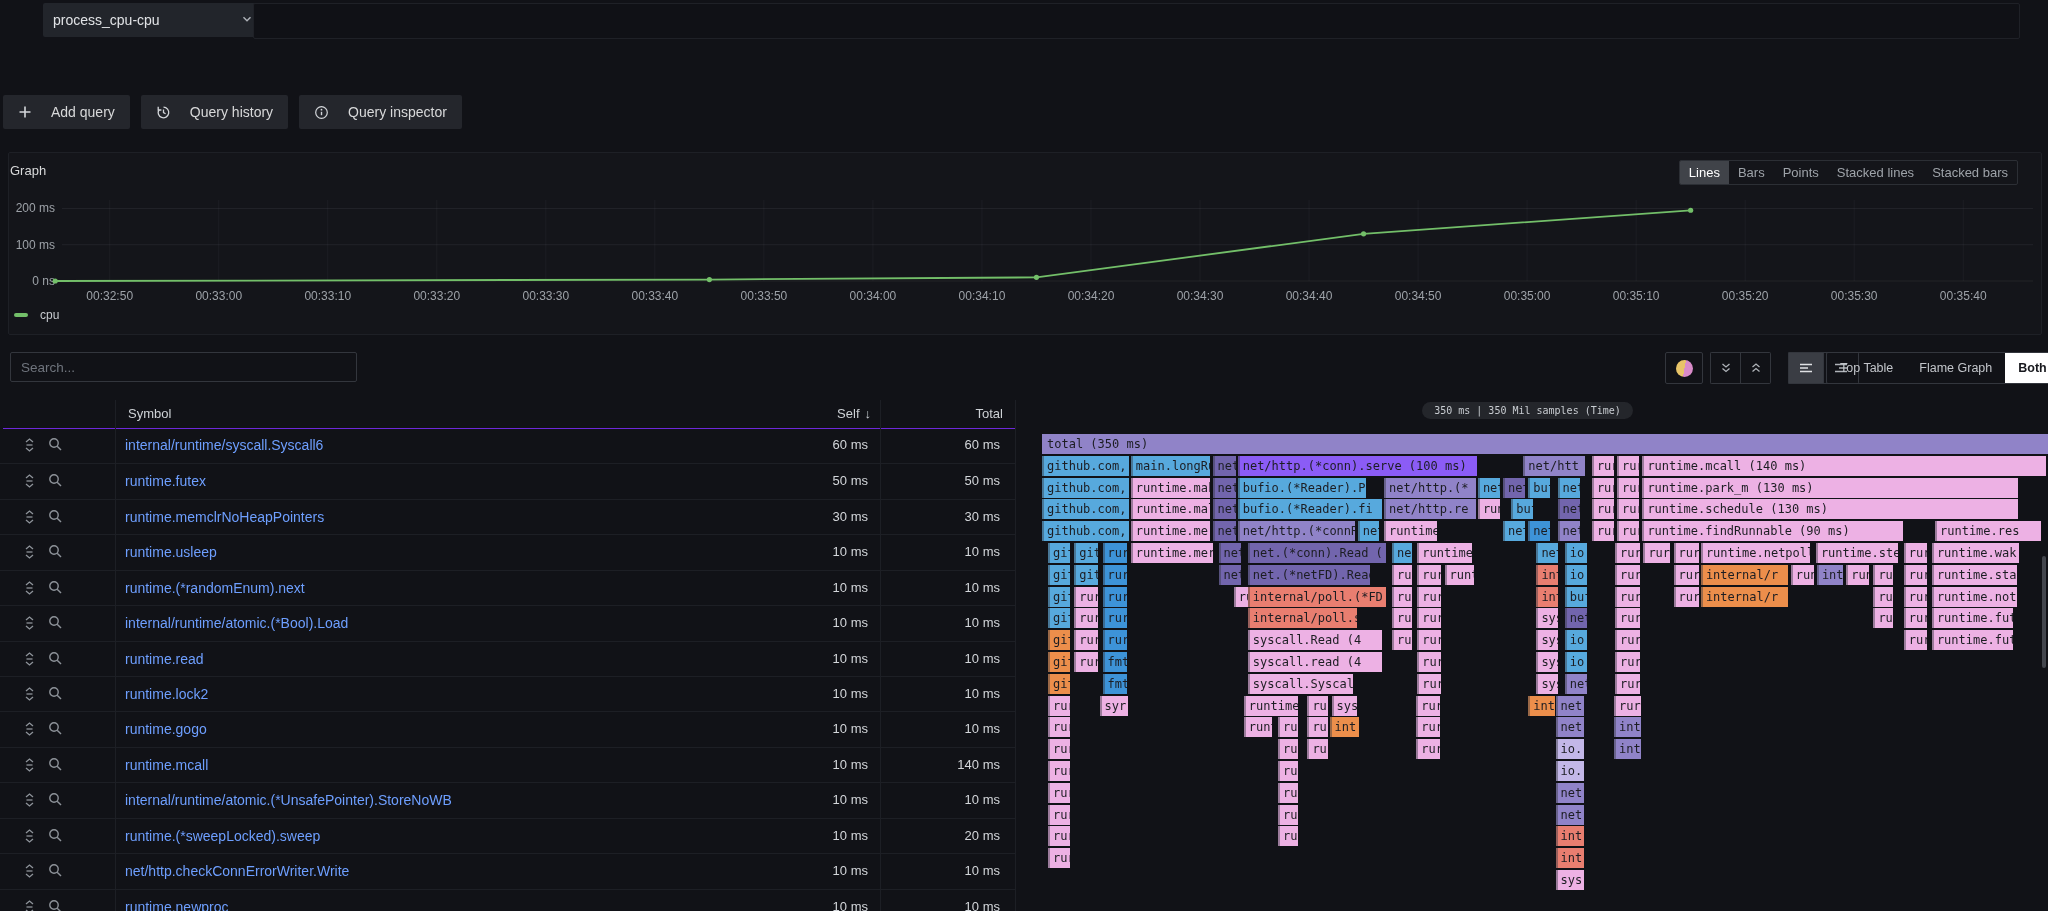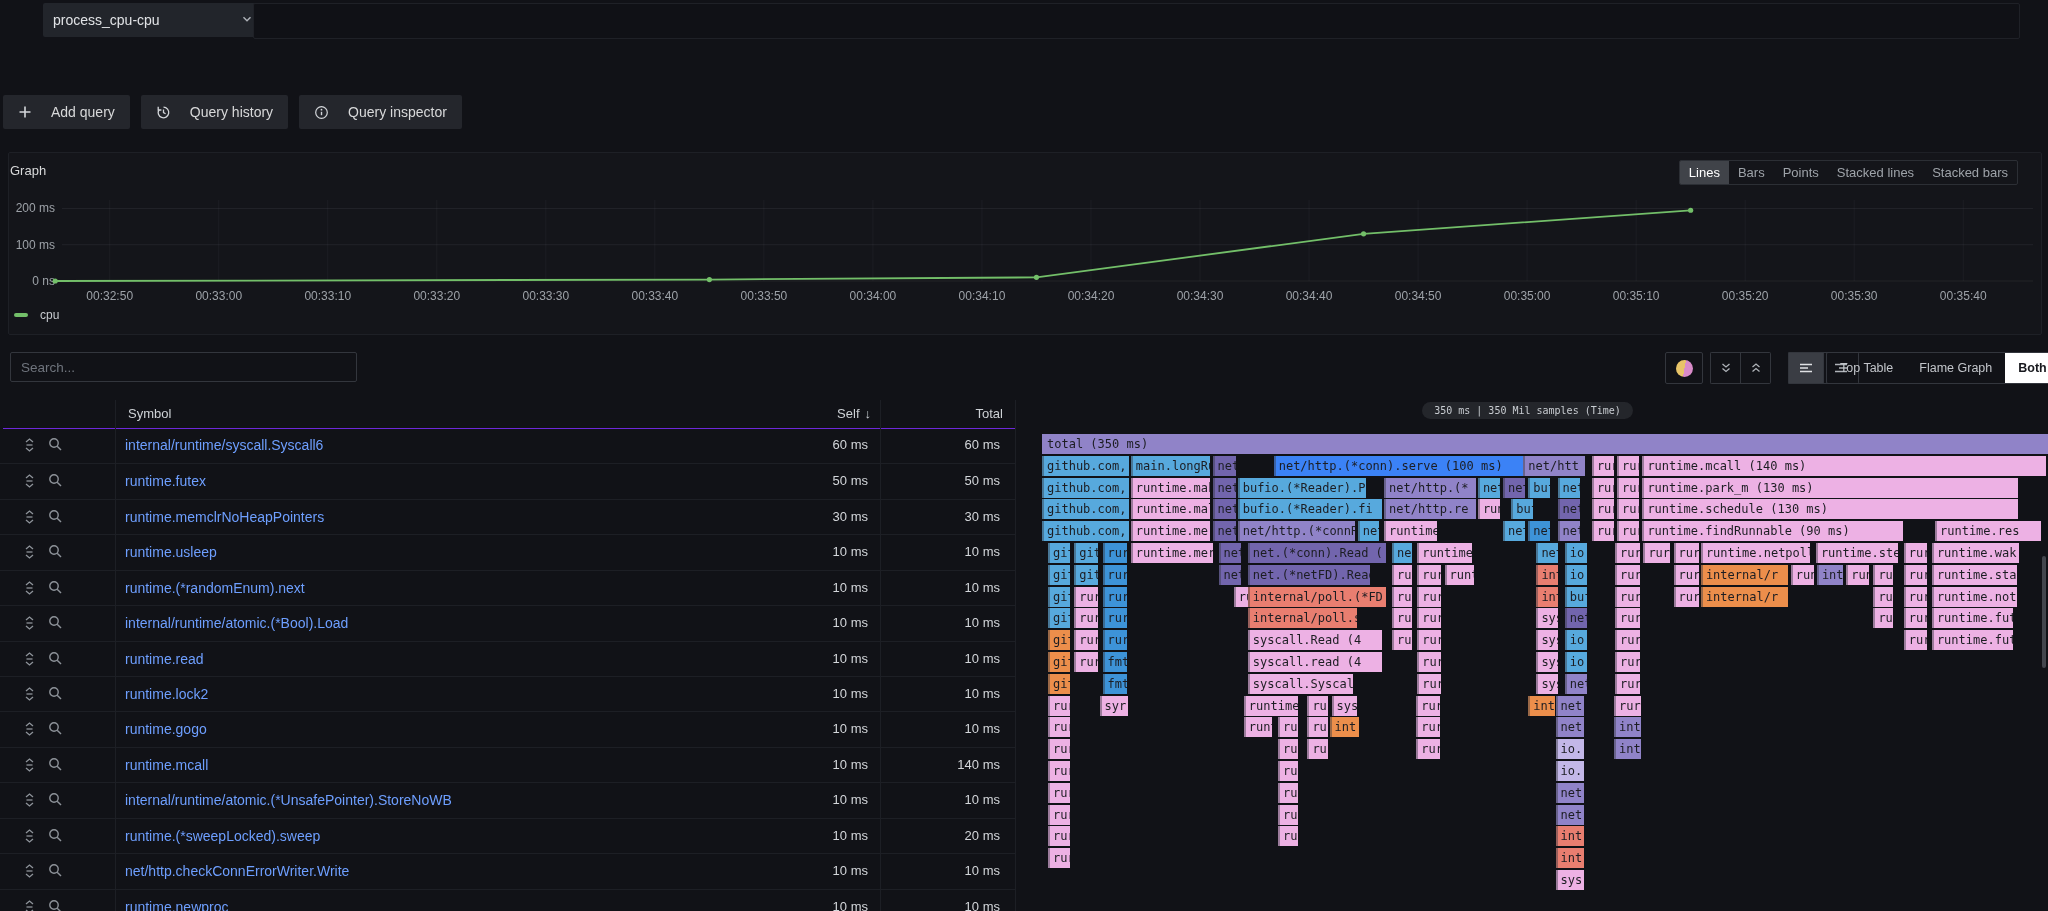--- a/index.html
+++ b/index.html
@@ -428,21 +428,21 @@
   </div>
 
   <div class="abs flame-meta-wrap">
     <span class="flame-meta">350 ms | 350 Mil samples (Time)</span>
   </div>
   <div class="abs" id="flame">
       <div class="fblock" style="left: 0px; width: 1009px; top: 0px; background: rgb(144, 131, 200); box-shadow: none;">total (350 ms)</div>
       <div class="fblock" style="left: 0px; width: 86.8px; top: 22px; background: rgb(87, 169, 221);">github.com,</div>
       <div class="fblock" style="left: 88.8px; width: 79.7px; top: 22px; background: rgb(87, 169, 221);">main.longRu</div>
       <div class="fblock" style="left: 170.5px; width: 23.2px; top: 22px; background: rgb(114, 101, 173);">net</div>
-      <div class="fblock" style="left: 195.7px; width: 264px; top: 22px; background: #3b82f6; margin-left: 36px;">net/http.(*conn).serve (100 ms)</div>
+      <div class="fblock" style="left: 195.7px; width: 239px; top: 22px; background: #8b5cf6;">net/http.(*conn).serve (100 ms)</div>
       <div class="fblock" style="left: 481.3px; width: 61.5px; top: 22px; background: rgb(144, 131, 200);">net/htt</div>
       <div class="fblock" style="left: 549.9px; width: 22.2px; top: 22px; background: rgb(237, 177, 228);">rur</div>
       <div class="fblock" style="left: 575.1px; width: 22.2px; top: 22px; background: rgb(237, 177, 228);">rur</div>
       <div class="fblock" style="left: 600.4px; width: 403.6px; top: 22px; background: rgb(237, 177, 228);">runtime.mcall (140 ms)</div>
       <div class="fblock" style="left: 0px; width: 86.8px; top: 44px; background: rgb(87, 169, 221);">github.com,</div>
       <div class="fblock" style="left: 88.8px; width: 79.7px; top: 44px; background: rgb(237, 177, 228);">runtime.mak</div>
       <div class="fblock" style="left: 170.5px; width: 23.2px; top: 44px; background: rgb(114, 101, 173);">net</div>
       <div class="fblock" style="left: 195.7px; width: 128px; top: 44px; background: rgb(87, 169, 221);">bufio.(*Reader).Pe</div>
       <div class="fblock" style="left: 342.1px; width: 91.8px; top: 44px; background: rgb(144, 131, 200);">net/http.(*</div>
       <div class="fblock" style="left: 435.9px; width: 22.2px; top: 44px; background: rgb(87, 169, 221);">net</div>

